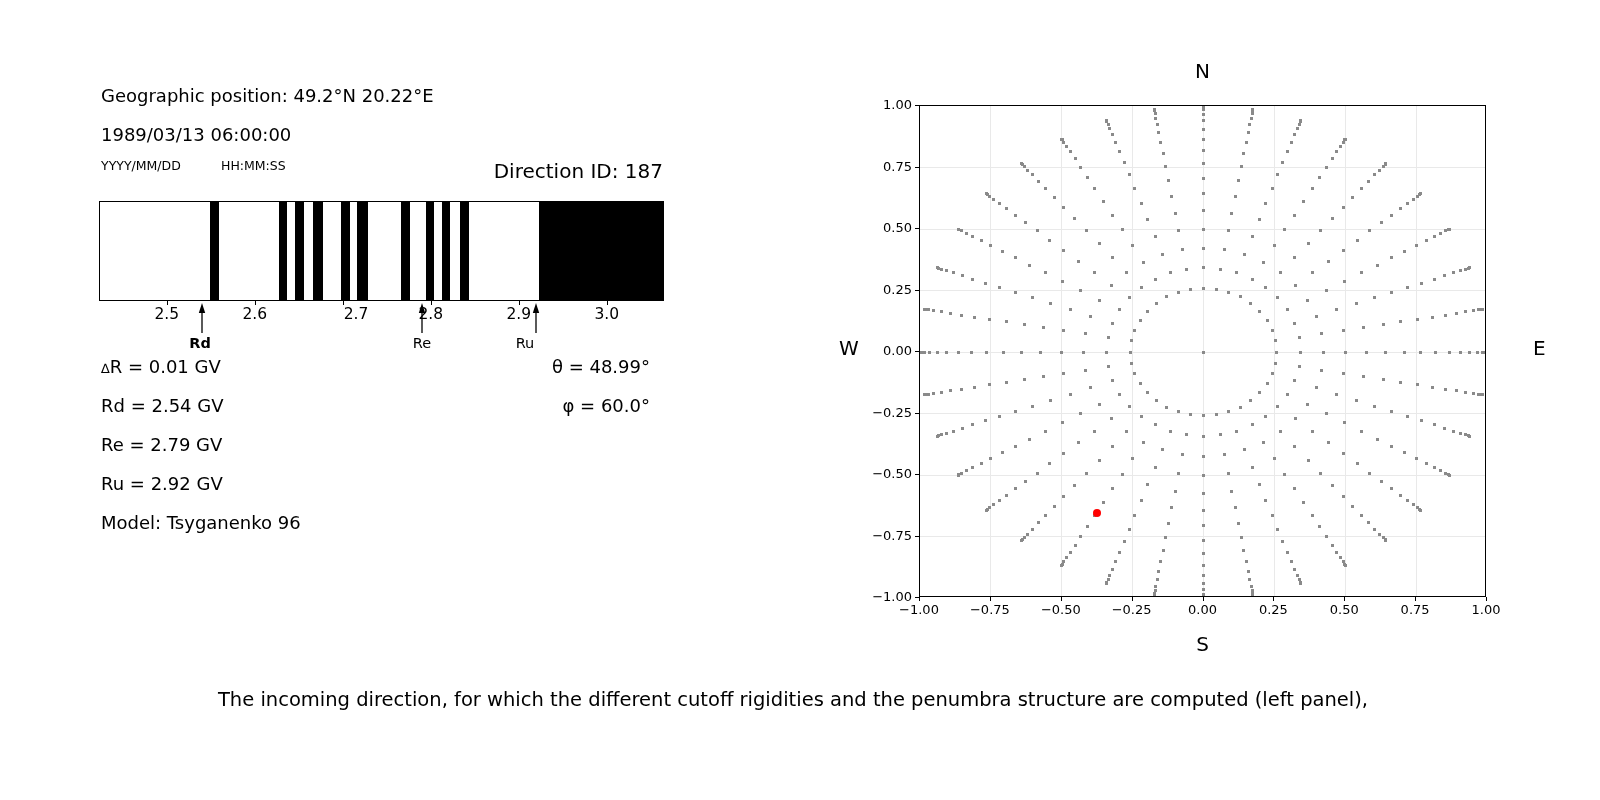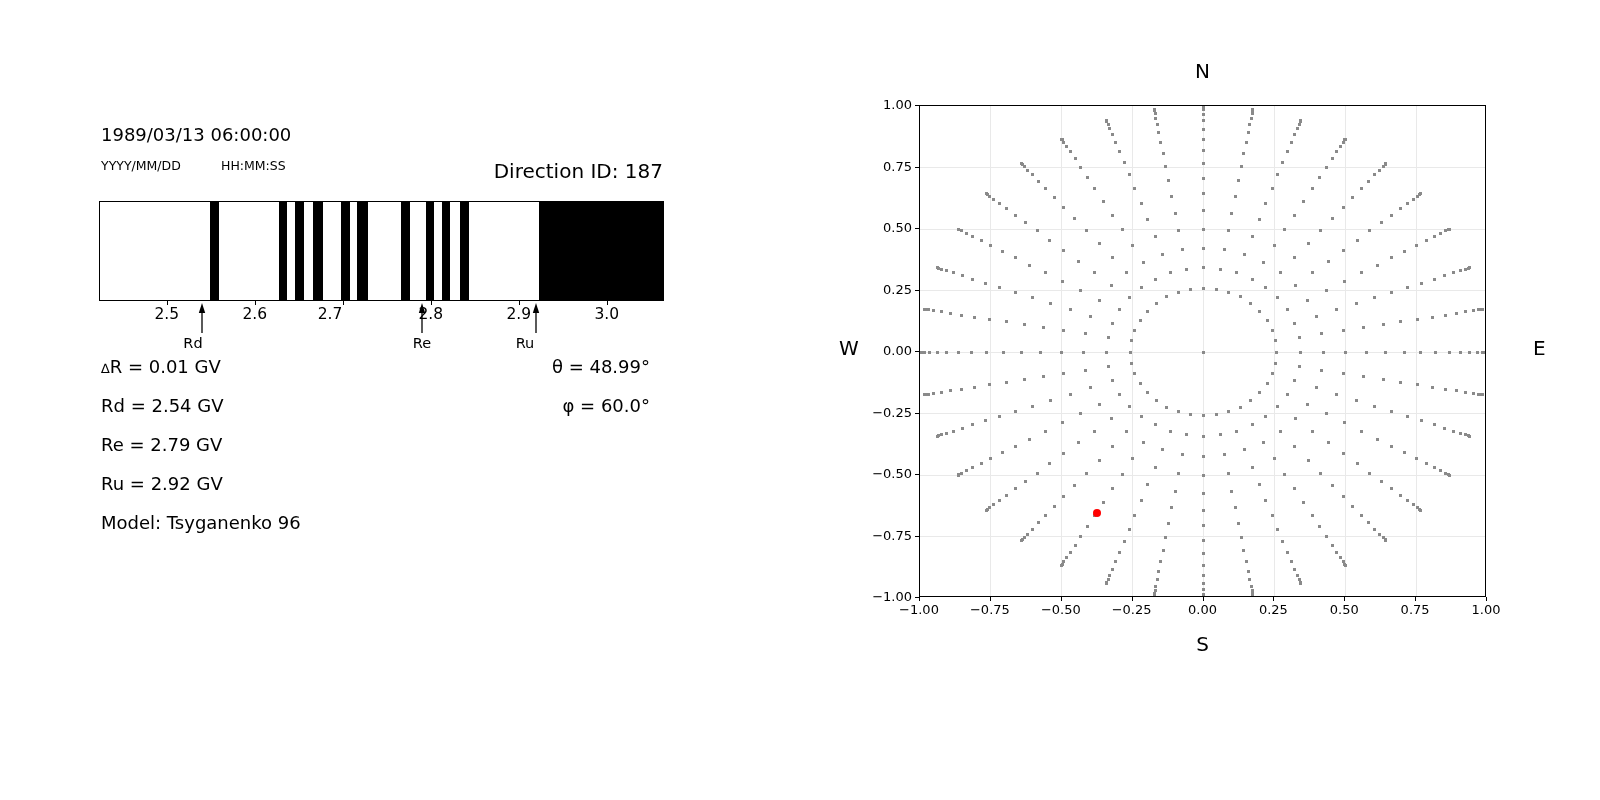--- a/index.html
+++ b/index.html
@@ -52,20 +52,21 @@
   .caption-line { position:absolute; left:0; width:1586px; text-align:center; font-size:19.5px; }
   .caption-1 { top:688px; }
   .caption-2 { top:719px; }
   .credit { position:absolute; left:0; width:1566px; text-align:center; top:754px; font-size:11.5px; }
 </style>
 </head>
 <body>
 
 <div class="figure">
 
+  <div class="txt geo">Geographic position: 49.2°N 20.22°E</div>
   <div class="txt datetime">1989/03/13 06:00:00</div>
   <div class="txt hint hint-date">YYYY/MM/DD</div>
   <div class="txt hint hint-time">HH:MM:SS</div>
   <div class="txt direction-id">Direction ID: 187</div>
 
   <div class="penumbra-plot">
       <div class="pen-bar" style="left: 110px; width: 8.8px;"></div>
       <div class="pen-bar" style="left: 178.7px; width: 8.8px;"></div>
       <div class="pen-bar" style="left: 195.4px; width: 8.8px;"></div>
       <div class="pen-bar" style="left: 213px; width: 9.7px;"></div>
@@ -678,38 +679,39 @@
         <div class="dot" style="left: 233px; top: 3.2px; background: rgb(138, 138, 138);"></div>
         <div class="dot" style="left: 232.8px; top: 2.2px; background: rgb(138, 138, 138);"></div>
         <div class="red-point" style="left: 172.6px; top: 402.9px; background: rgb(255, 0, 0);"></div>
       </div>
   </div>
   <div class="cardinal card-n">N</div>
   <div class="cardinal card-s">S</div>
   <div class="cardinal card-w">W</div>
   <div class="cardinal card-e">E</div>
 
+  <div class="caption-line caption-1">The incoming direction, for which the different cutoff rigidities and the penumbra structure are computed (left panel),</div>
 
 <div class="pen-tick" style="left: 166.8px; top: 301px;"></div>
     <div class="pen-tick-label" style="left: 146.8px; top: 305px;">2.5</div>
     <div class="pen-tick" style="left: 254.8px; top: 301px;"></div>
     <div class="pen-tick-label" style="left: 234.8px; top: 305px;">2.6</div>
     <div class="pen-tick" style="left: 342.8px; top: 301px;"></div>
-    <div class="pen-tick-label" style="left: 310px; top: 305px;">2.7</div>
+    <div class="pen-tick-label" style="left: 336px; top: 305px;">2.7</div>
     <div class="pen-tick" style="left: 430.8px; top: 301px;"></div>
     <div class="pen-tick-label" style="left: 410.8px; top: 305px;">2.8</div>
     <div class="pen-tick" style="left: 518.8px; top: 301px;"></div>
     <div class="pen-tick-label" style="left: 498.8px; top: 305px;">2.9</div>
     <div class="pen-tick" style="left: 606.8px; top: 301px;"></div>
     <div class="pen-tick-label" style="left: 586.8px; top: 305px;">3.0</div>
     <div class="pen-arrow" style="left: 196px; top: 303px;"><svg width="12" height="31" viewBox="0 0 12 31">
         <line x1="6" y1="30" x2="6" y2="7" stroke="#000" stroke-width="1.3"></line>
         <polygon points="6,0 2.8,10 9.2,10" fill="#000"></polygon>
       </svg></div>
-    <div class="pen-arrow-label" style="left: 178px; top: 335px;">Rd</div>
+    <div class="pen-arrow-label" style="left: 185px; top: 335px; font-weight: bold;">Rd</div>
     <div class="pen-arrow" style="left: 416px; top: 303px;"><svg width="12" height="31" viewBox="0 0 12 31">
         <line x1="6" y1="30" x2="6" y2="7" stroke="#000" stroke-width="1.3"></line>
         <polygon points="6,0 2.8,10 9.2,10" fill="#000"></polygon>
       </svg></div>
     <div class="pen-arrow-label" style="left: 407px; top: 335px;">Re</div>
     <div class="pen-arrow" style="left: 530.4px; top: 303px;"><svg width="12" height="31" viewBox="0 0 12 31">
         <line x1="6" y1="30" x2="6" y2="7" stroke="#000" stroke-width="1.3"></line>
         <polygon points="6,0 2.8,10 9.2,10" fill="#000"></polygon>
       </svg></div>
     <div class="pen-arrow-label" style="left: 510px; top: 335px;">Ru</div>

